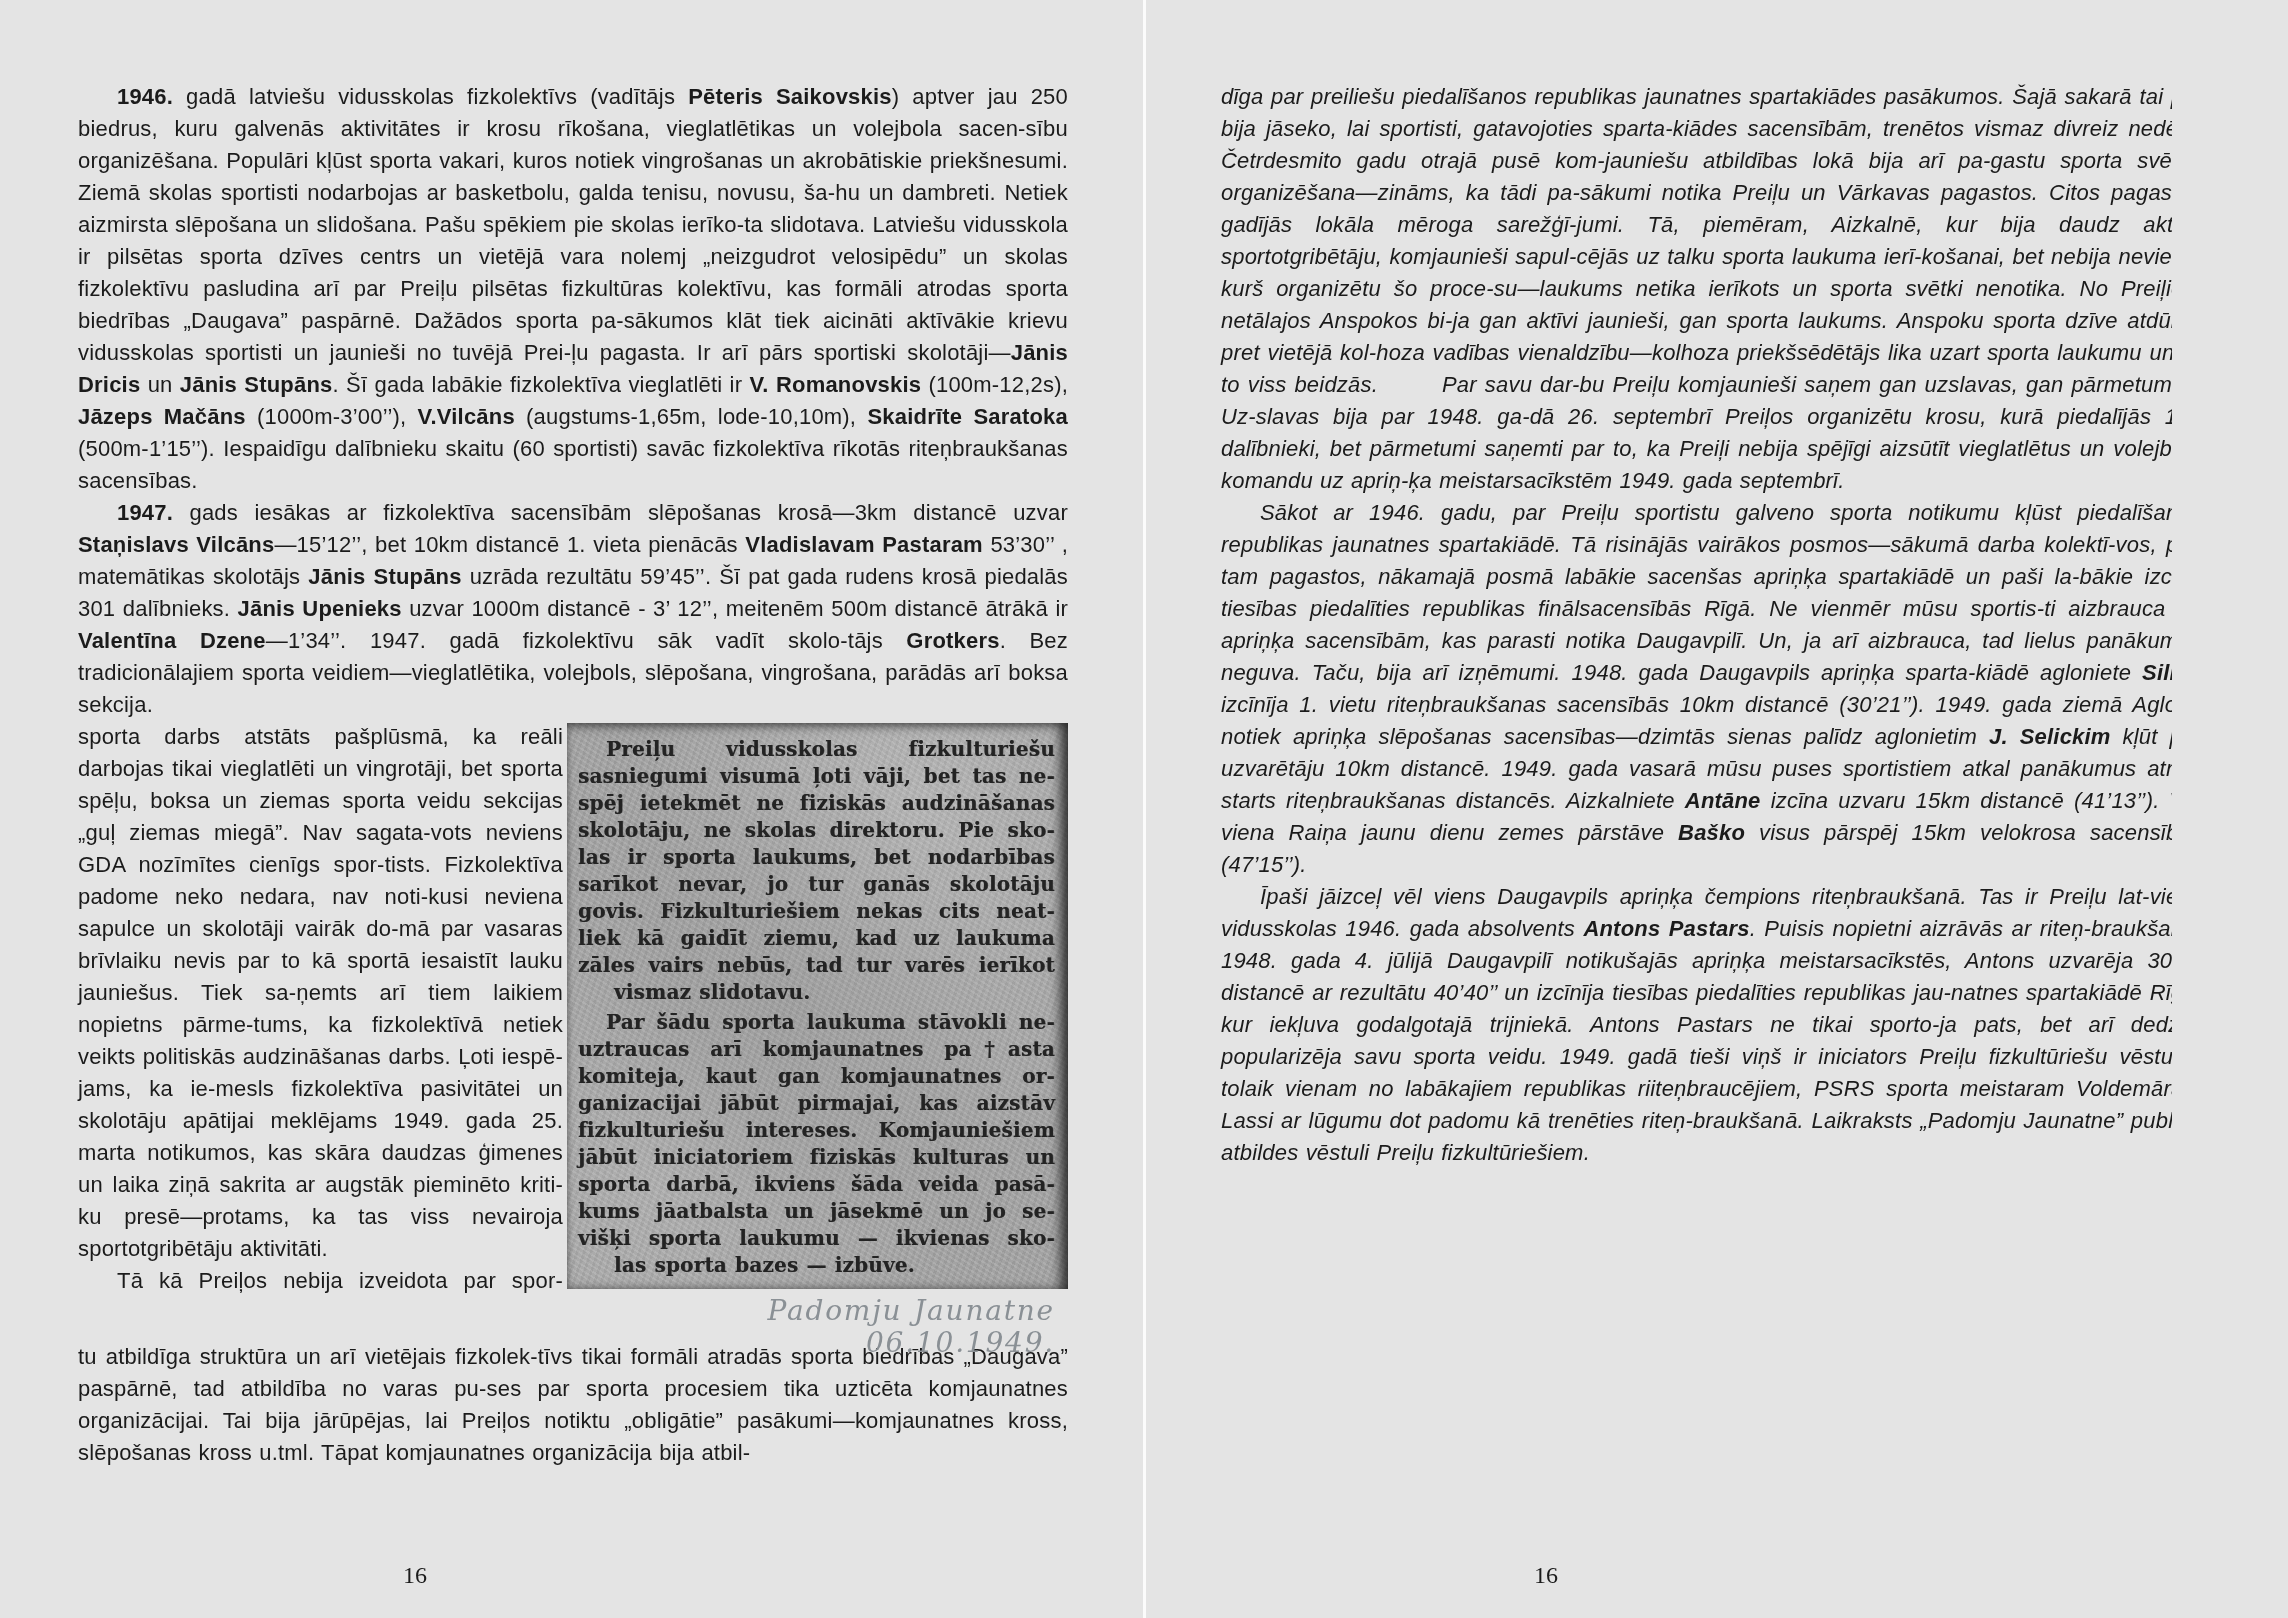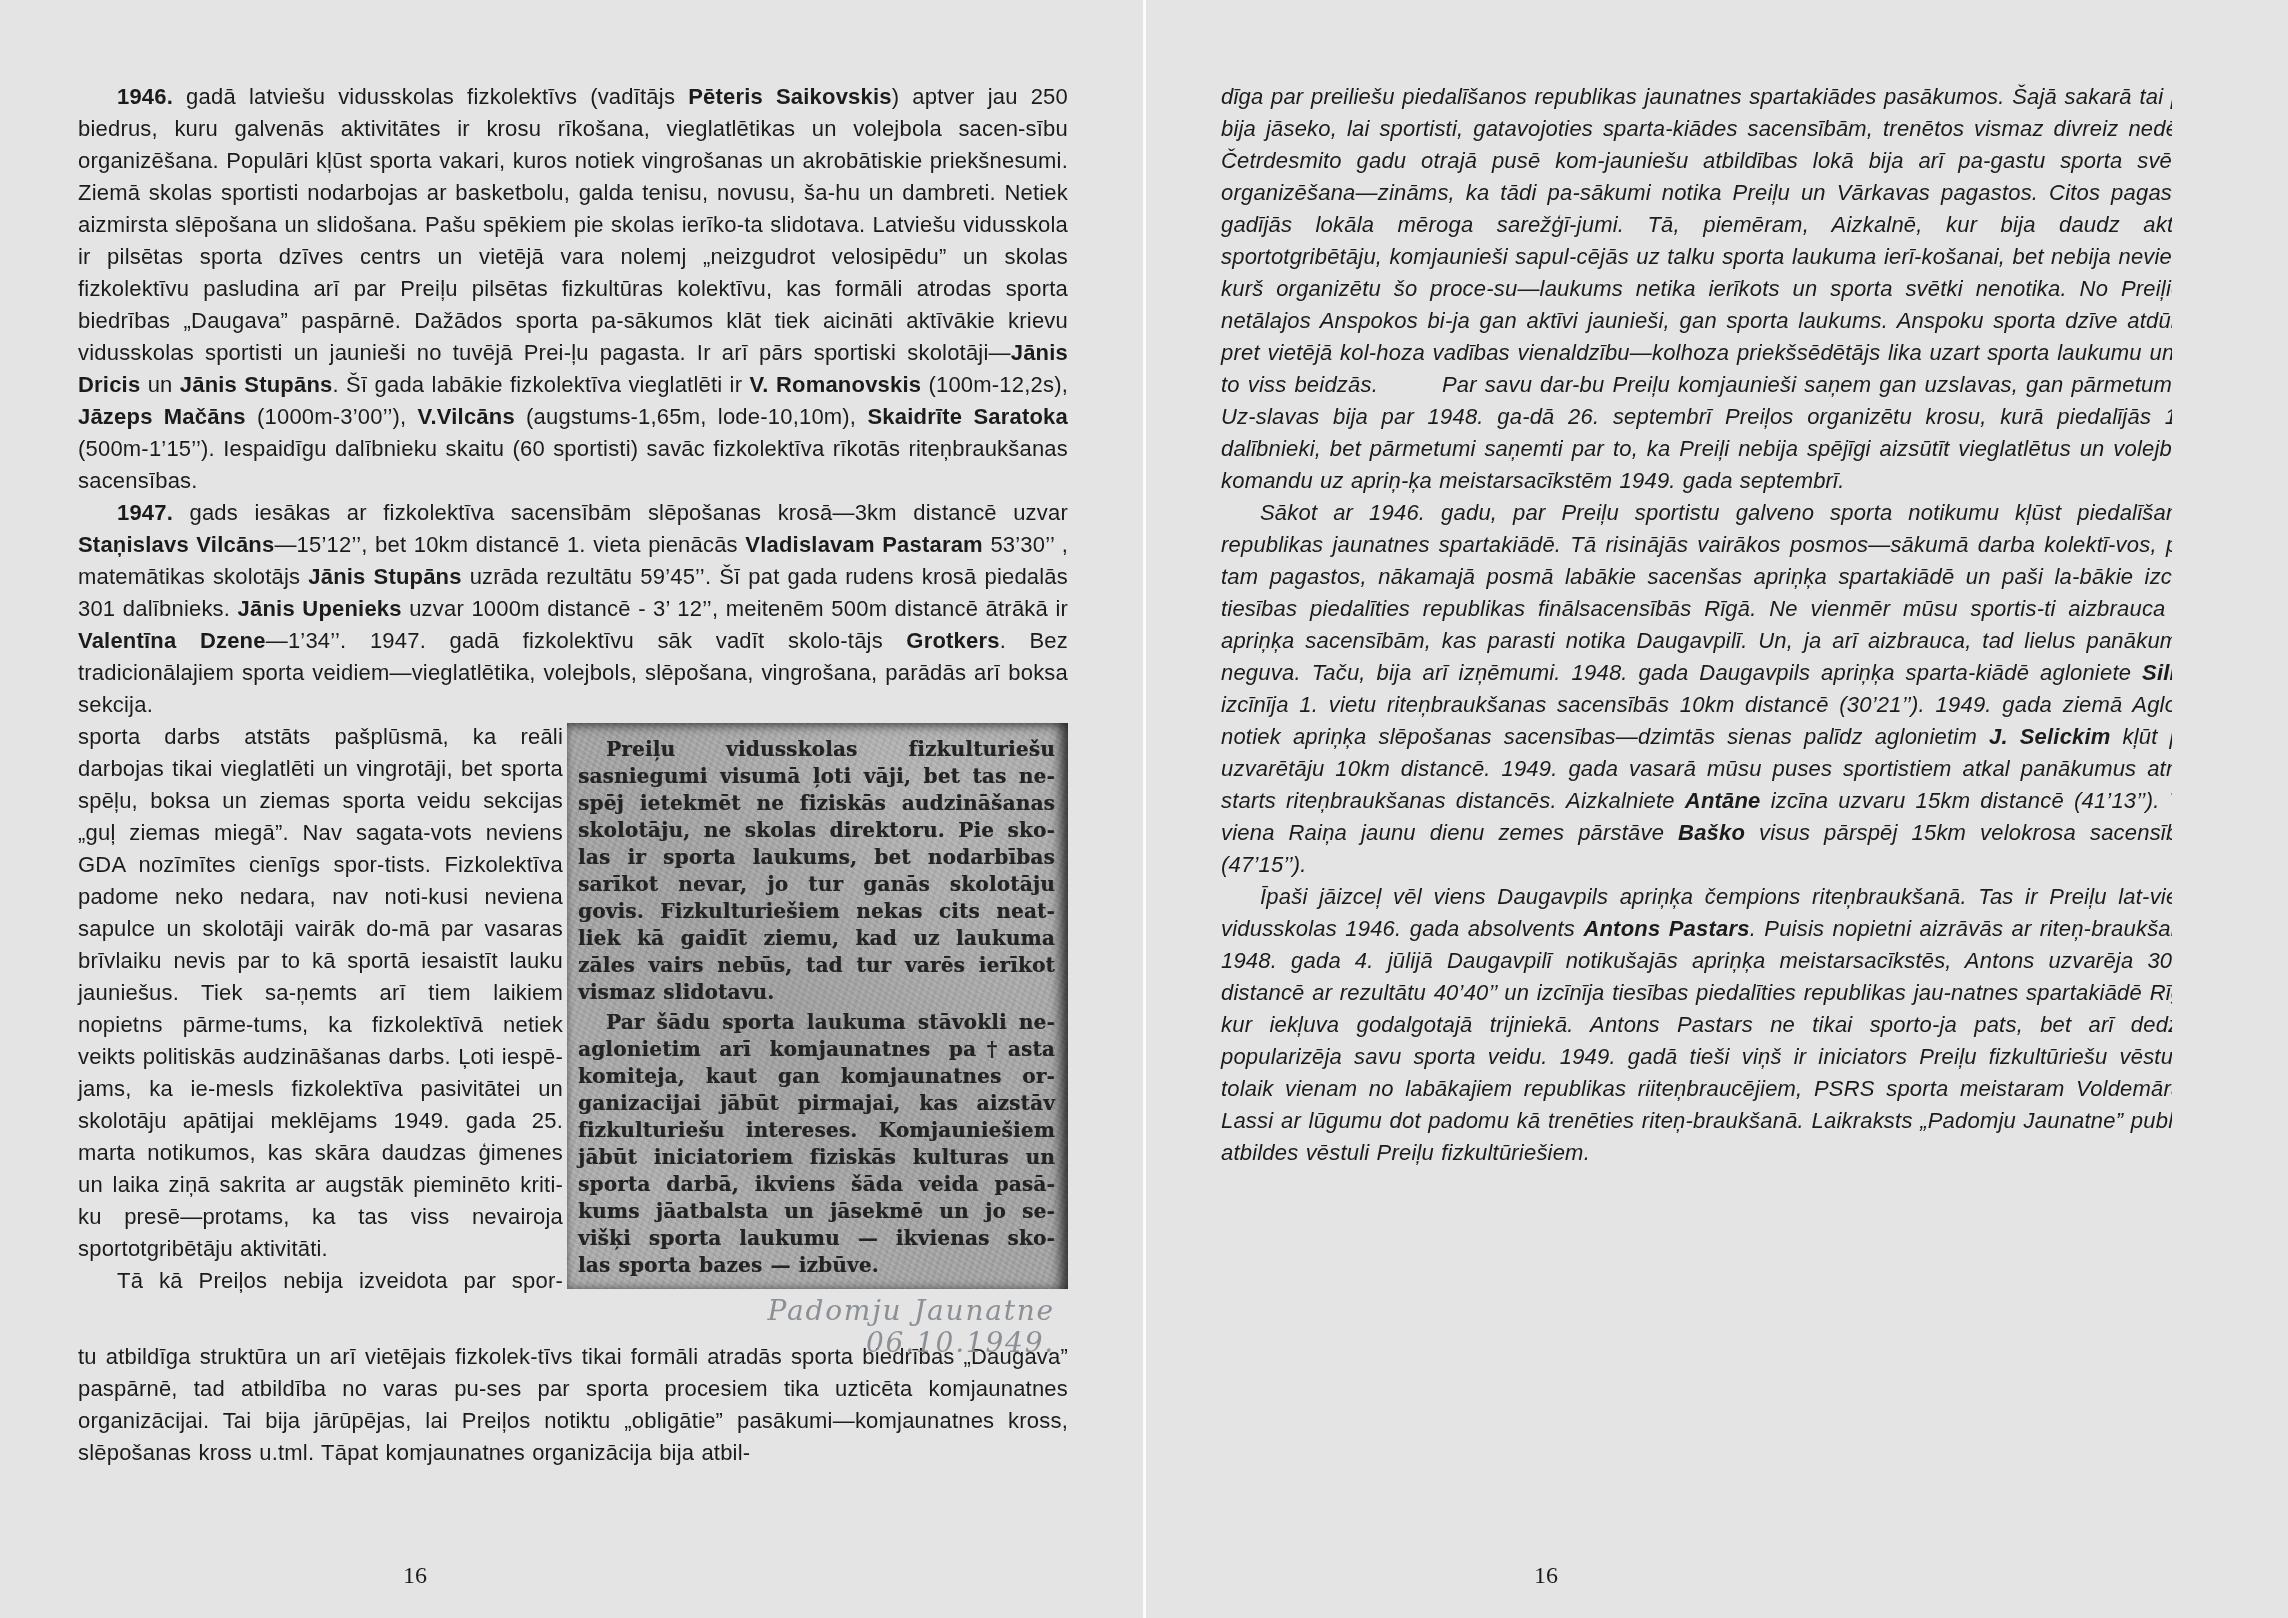--- a/index.html
+++ b/index.html
@@ -36,21 +36,21 @@
       inset 3.7px 0 6.5px -2.8px rgba(60,60,60,.45),
       inset 0 -6.5px 8.3px -4.6px rgba(80,80,80,.40);
     font-family:"DejaVu Serif",serif;font-weight:700;
     font-size:20px;line-height:27px;color:#232323;
     text-shadow:0.4px 0.4px 0.6px rgba(30,30,30,.55);
     overflow:hidden;
   }
   .clip-para{margin:0 0 3.7px 0;}
   .clip-line{text-align:justify;text-align-last:justify;}
   .clip-para .clip-line:first-child{text-indent:28px;}
-  .clip-para .clip-line:last-child{text-align-last:left;}
+  .clip-para .clip-line:last-child{text-align-last:left;margin-left:36px;}
   .clip-caption{
     margin-top:6.5px;text-align:right;padding-right:13px;
     font-family:"DejaVu Serif",serif;font-style:italic;
     font-size:28px;letter-spacing:1.8px;color:#8a9095;text-indent:0;
   }
   .pagenum{
     position:absolute;top:1562px;font-family:"Liberation Serif",serif;
     font-size:24px;color:#1c1c1c;
   }
   .pn-left{left:403px;}
@@ -82,21 +82,21 @@
               <div class="clip-line">skolotāju, ne skolas direktoru. Pie sko-</div>
               <div class="clip-line">las ir sporta laukums, bet nodarbības</div>
               <div class="clip-line">sarīkot nevar, jo tur ganās skolotāju</div>
               <div class="clip-line">govis. Fizkulturiešiem nekas cits neat-</div>
               <div class="clip-line">liek kā gaidīt ziemu, kad uz laukuma</div>
               <div class="clip-line">zāles vairs nebūs, tad tur varēs ierīkot</div>
               <div class="clip-line">vismaz slidotavu.</div>
             </div>
           <div class="clip-para">
               <div class="clip-line">Par šādu sporta laukuma stāvokli ne-</div>
-              <div class="clip-line">aglonietim arī komjaunatnes pa†asta</div>
+              <div class="clip-line">uztraucas arī komjaunatnes pa†asta</div>
               <div class="clip-line">komiteja, kaut gan komjaunatnes or-</div>
               <div class="clip-line">ganizacijai jābūt pirmajai, kas aizstāv</div>
               <div class="clip-line">fizkulturiešu intereses. Komjauniešiem</div>
               <div class="clip-line">jābūt iniciatoriem fiziskās kulturas un</div>
               <div class="clip-line">sporta darbā, ikviens šāda veida pasā-</div>
               <div class="clip-line">kums jāatbalsta un jāsekmē un jo se-</div>
               <div class="clip-line">višķi sporta laukumu — ikvienas sko-</div>
               <div class="clip-line">las sporta bazes — izbūve.</div>
             </div>
         </div>

